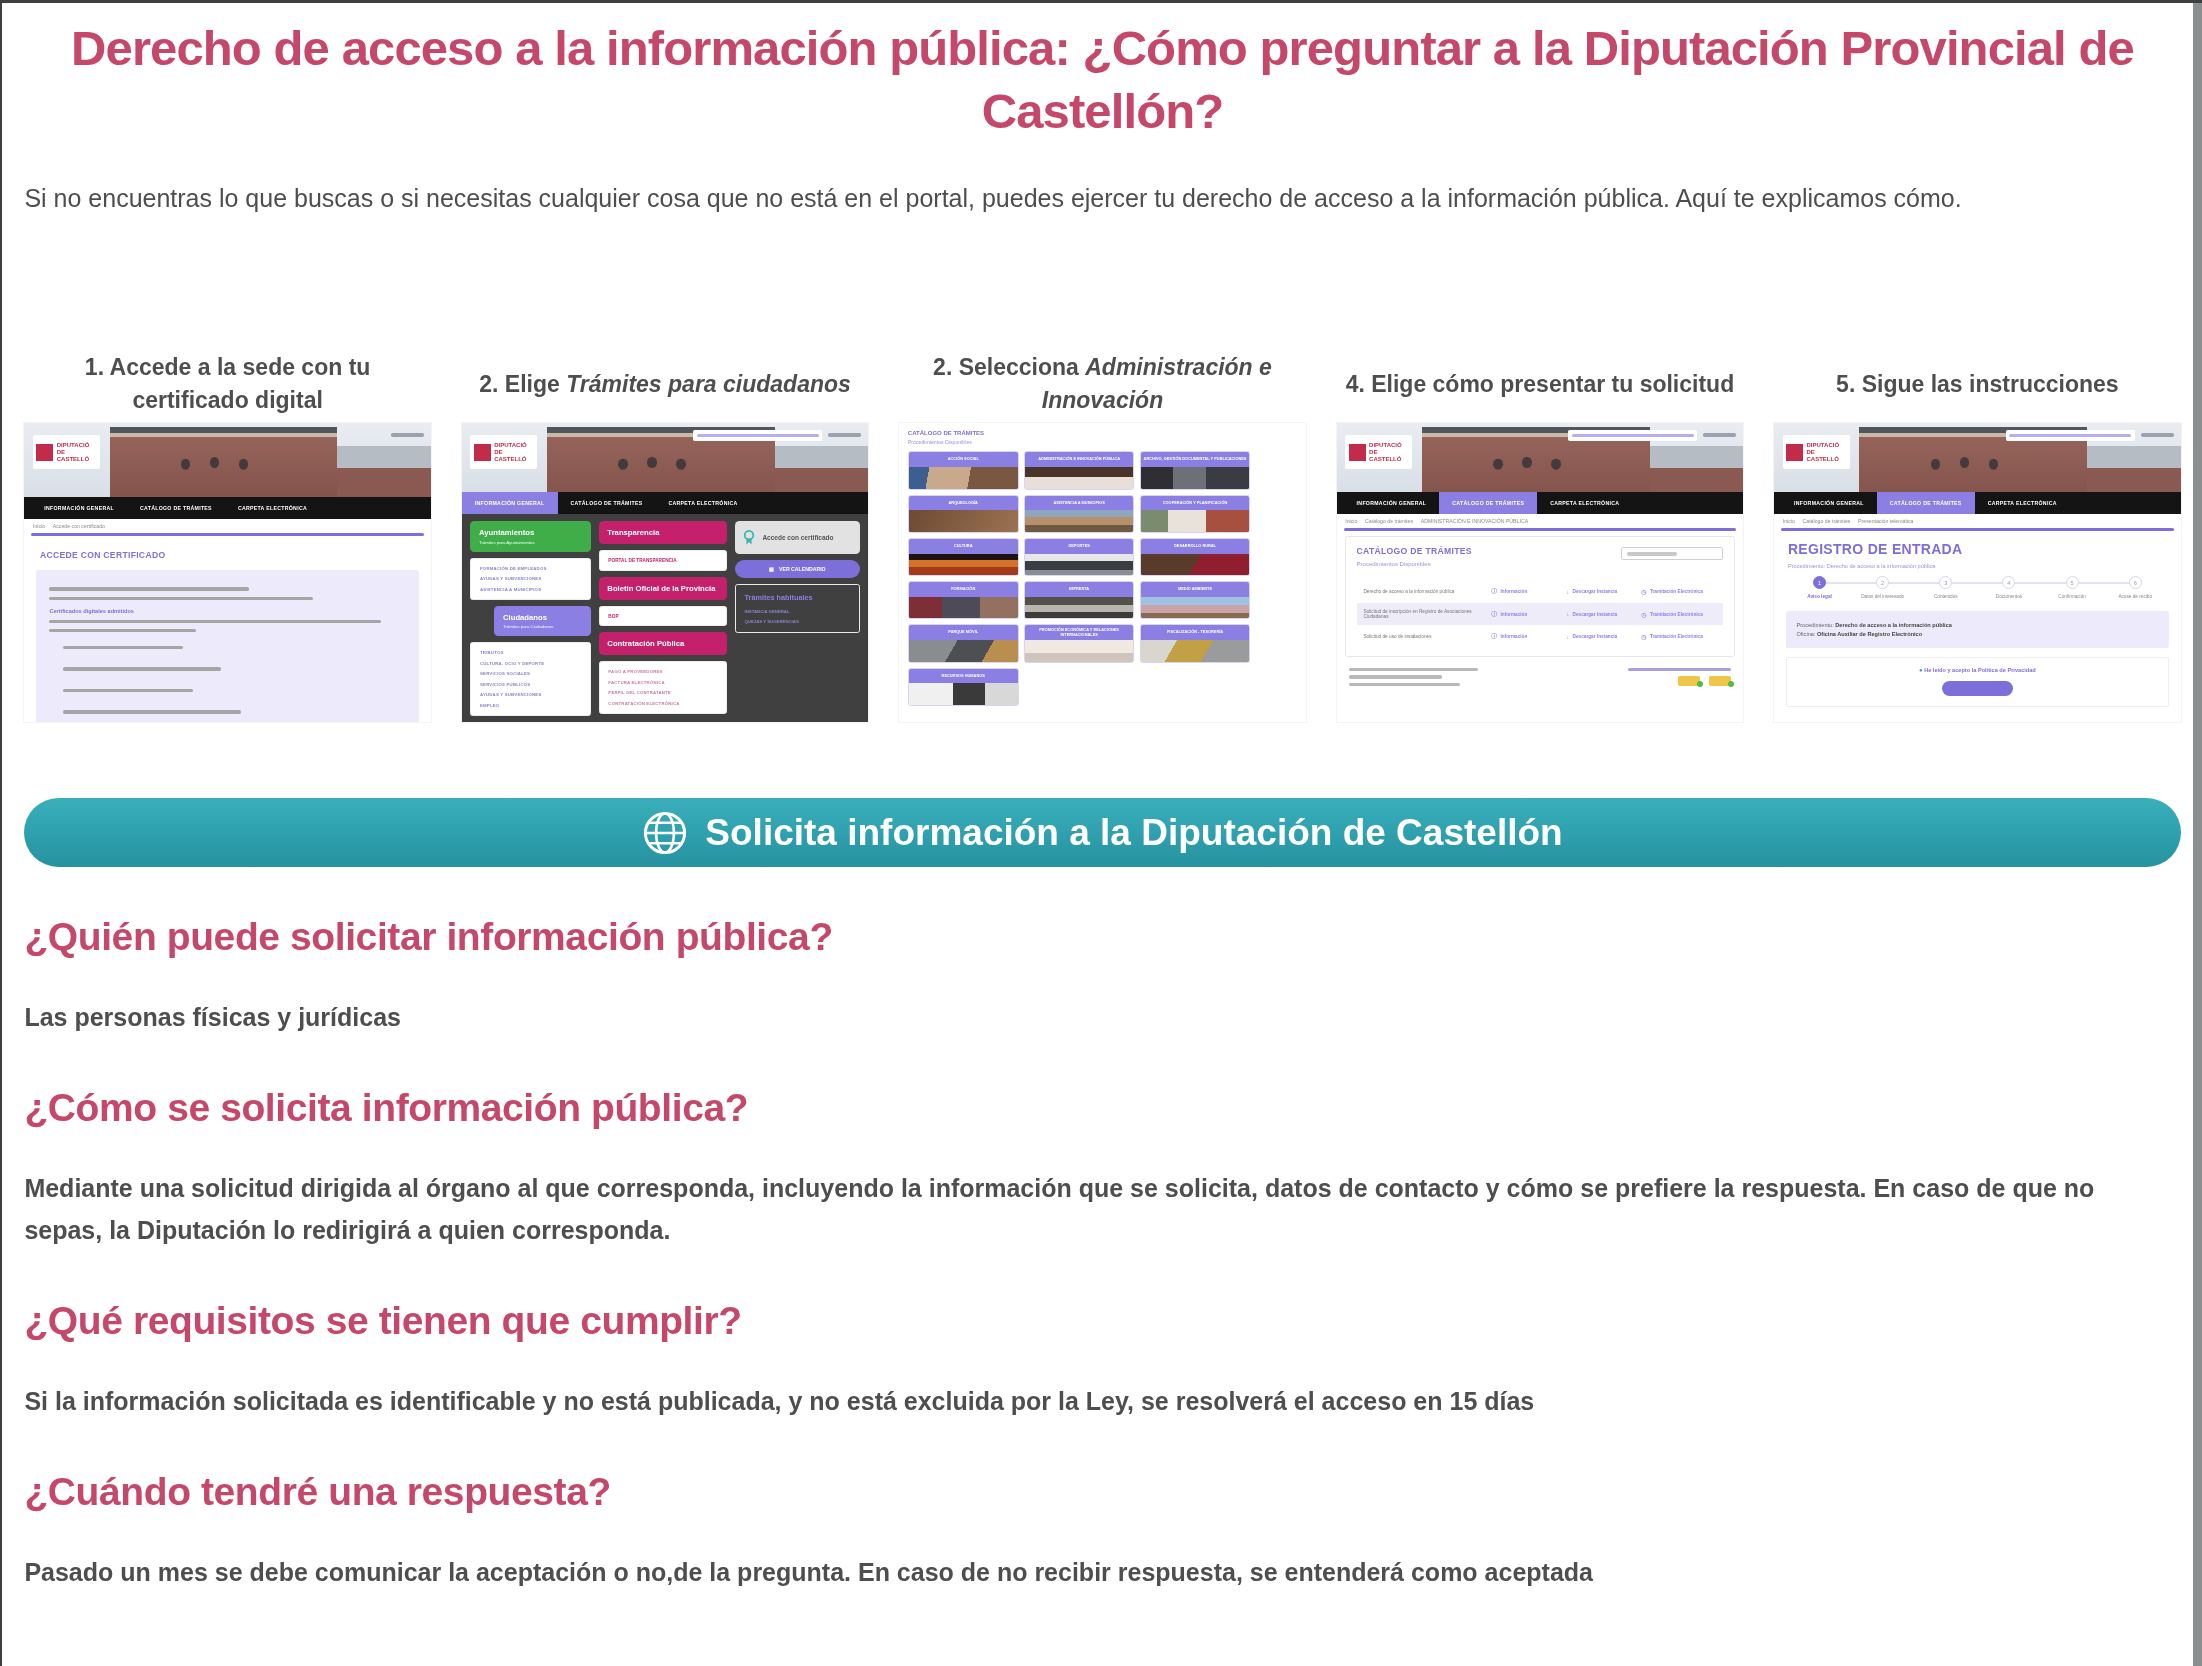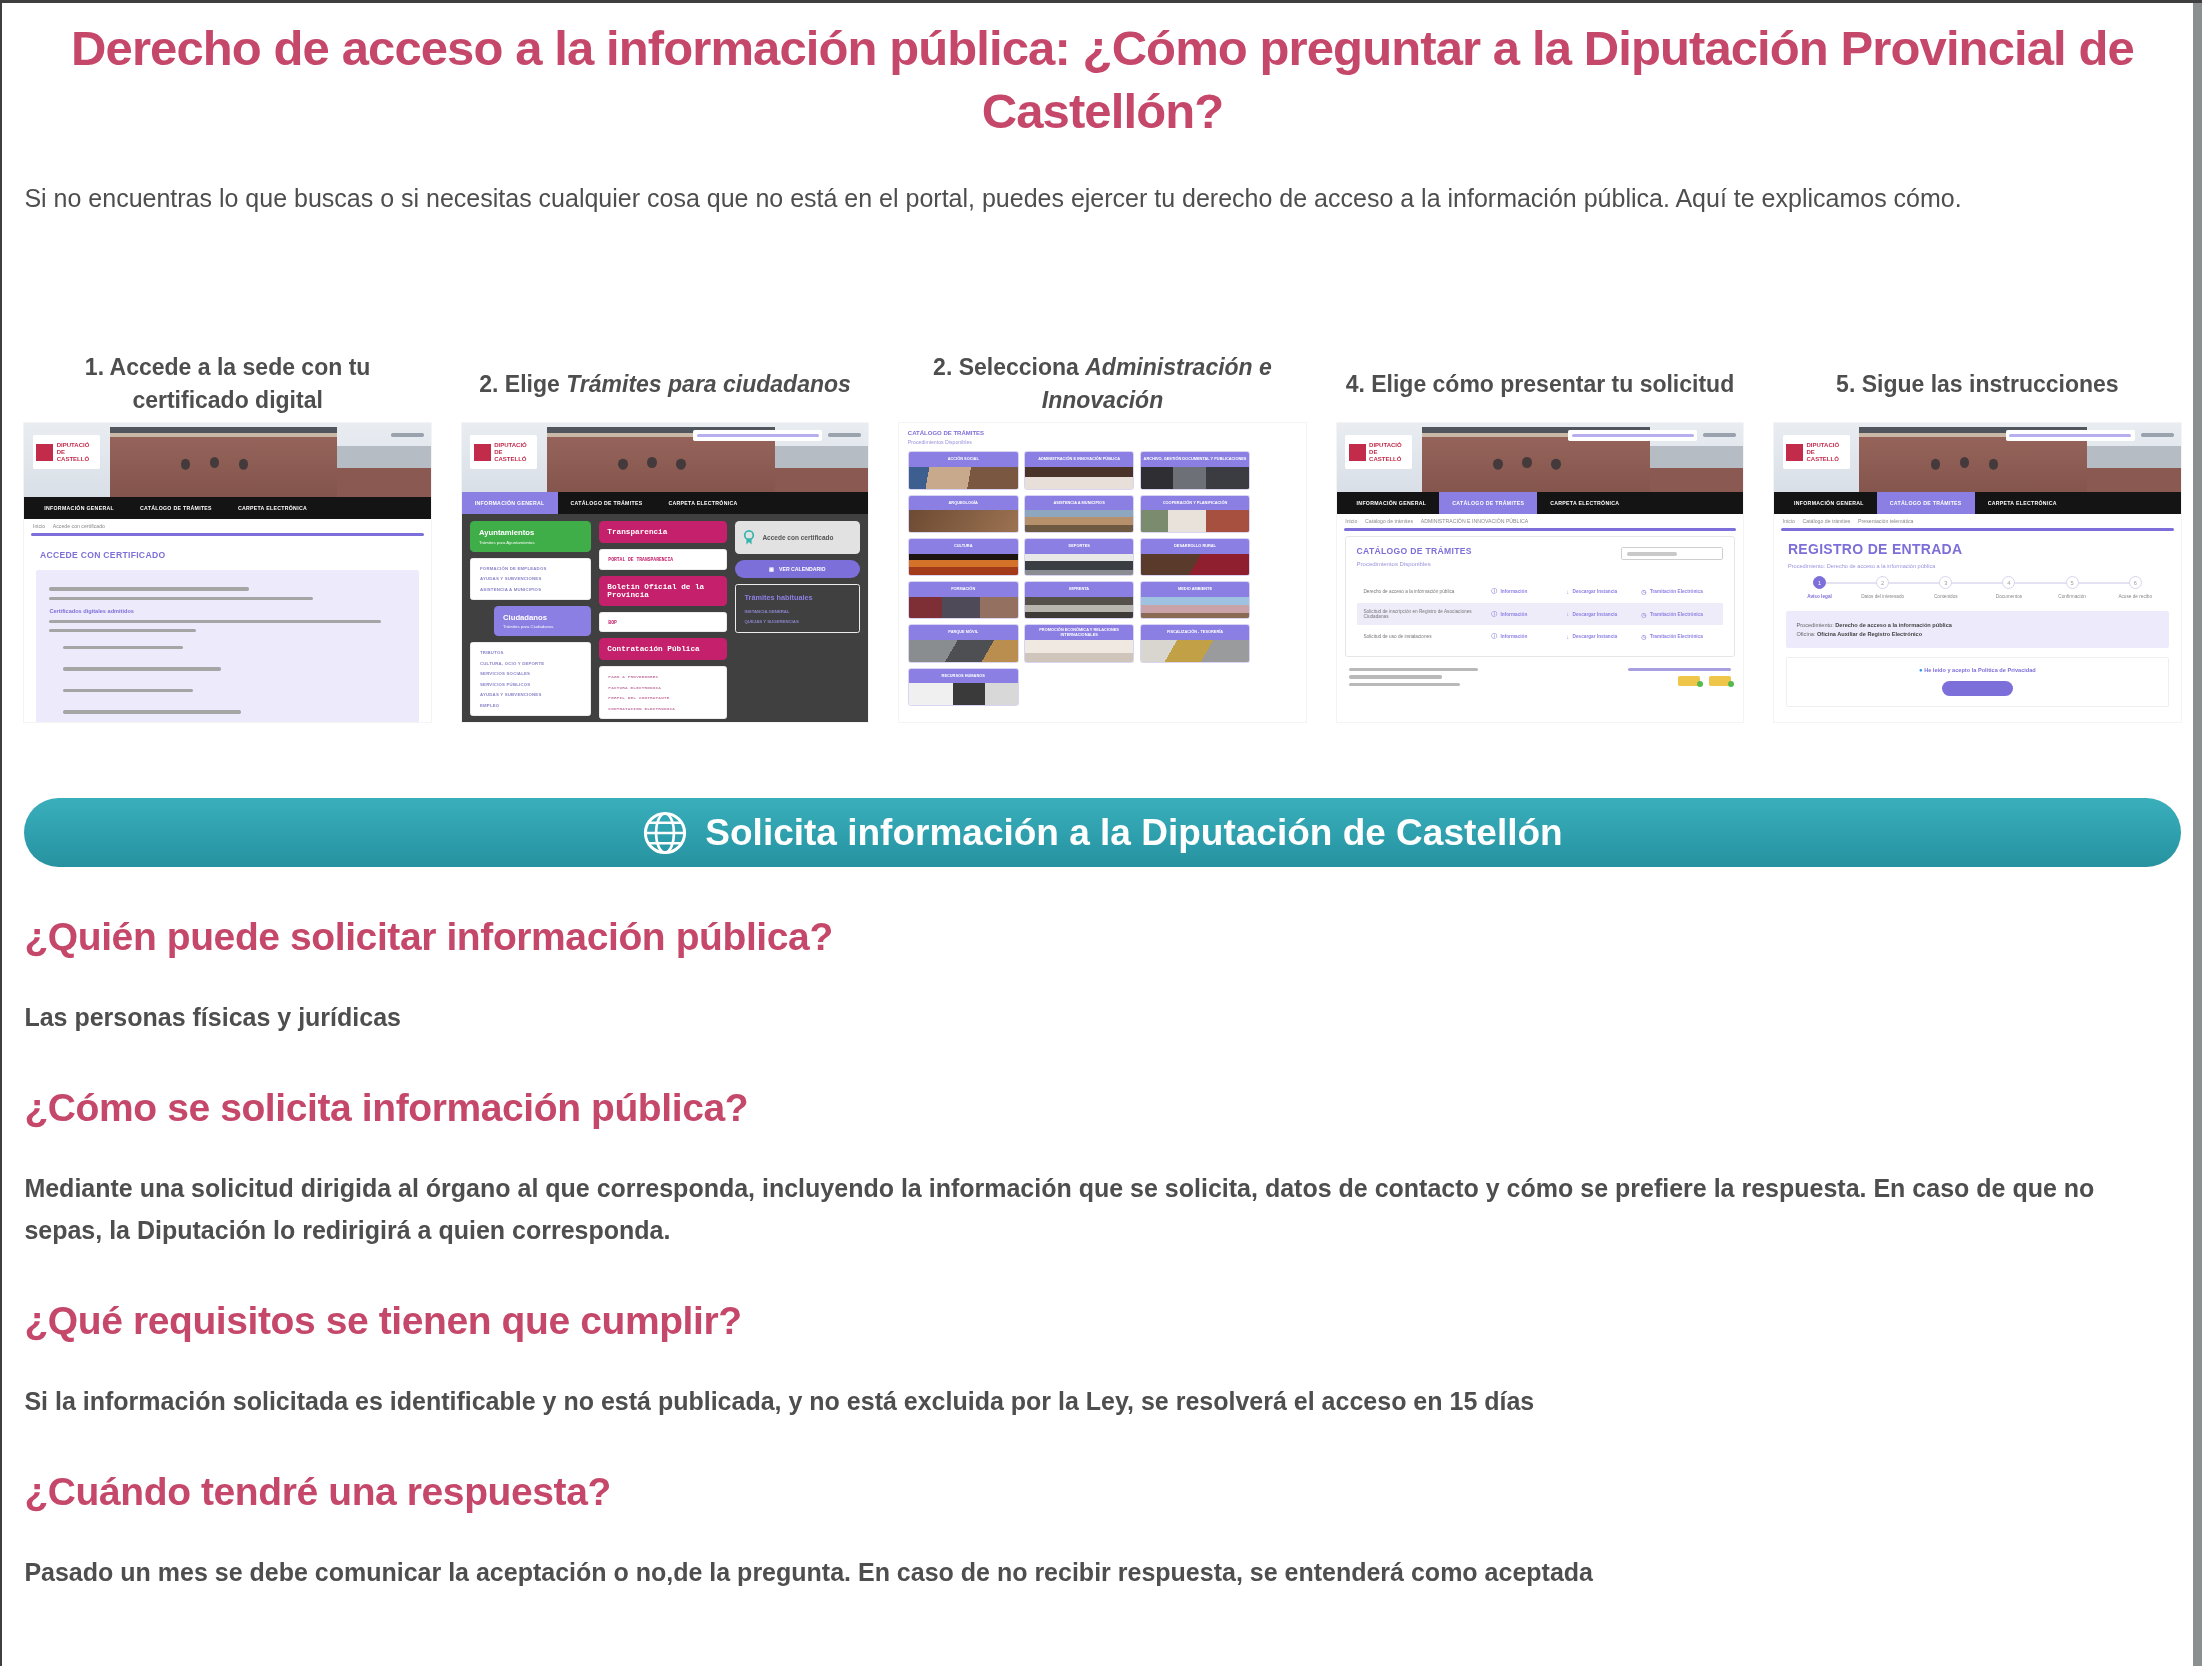--- a/index.html
+++ b/index.html
@@ -58,21 +58,21 @@
   
   .t1-head{color:#7d6fd9;font-size:8.6px;font-weight:bold;margin:13.8px 0 10.3px 15.5px;letter-spacing:0.3px;}
   .t1-box{margin:6.9px 12px;background:#edeafb;border-radius:2.6px;padding:11.2px 13px;height:131px;}
   .t1-box .bar{margin:6px 0;}
   .t1-link{color:#7d6fd9;font-size:5.6px;font-weight:bold;margin:7.7px 0 4.3px;}
   .t1-list{margin:7.7px 0 0 13.8px;display:flex;flex-direction:column;gap:6px;}
 
   
   .t2{padding:7.7px 8.6px;display:flex;gap:7.7px;background:#404040;}
   .t2 .col{display:flex;flex-direction:column;gap:6px;min-width:0;}
-  .c1{flex:0 0 31%;}.c2{flex:0 0 33%;font-family:Liberation Mono, monospace;}.c3{flex:1;}
+  .c1{flex:0 0 31%;}.c2{flex:0 0 33%;}.c3{flex:1;}
   .card-head{border-radius:4.3px;padding:6.9px 8.6px;color:#fff;}
   .card-head .ct{font-size:7.7px;font-weight:bold;}
   .card-head .cs{font-size:4.3px;margin-top:2.6px;opacity:.95;}
   .green{background:#3fae49;}
   .violet{background:#8b7fe3;margin-left:24px;}
   .pinkc{background:#c5206b;}
   .list-card{background:#fff;border:0.9px solid #ececec;border-radius:2.6px;padding:6.9px 8.6px;
     display:flex;flex-direction:column;gap:5.6px;}
   .list-card .li{font-size:4.3px;color:#8a84c8;font-weight:bold;letter-spacing:0.2px;}
   .sub-card{background:#fff;border:0.9px solid #ececec;border-radius:2.6px;padding:6.9px 8.6px;

